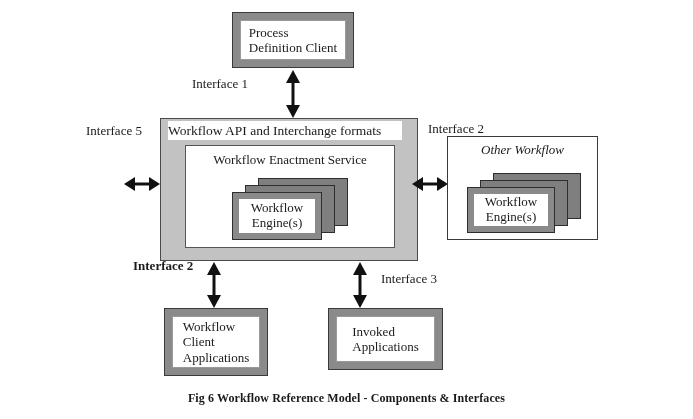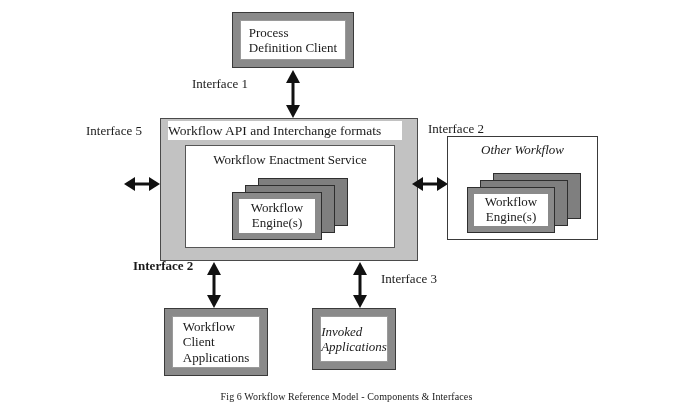--- a/index.html
+++ b/index.html
@@ -145,22 +145,22 @@
     position: absolute;
   }
 
   
   #caption {
     position: absolute;
     left: 0;
     top: 391px;
     width: 693px;
     text-align: center;
-    font-size: 10px;
-    font-weight: normal;
+    font-size: 12px;
+    font-weight: bold;
     letter-spacing: 0.1px;
   }
 </style>
 </head>
 <body>
 
 <div id="canvas">
 
   <div class="comp" style="left:232px; top:12px; width:122px; height:56px;">
     <div class="inner">
@@ -252,21 +252,21 @@
     </div>
   </div>
 
   <div class="iface-label" style="left:381px; top:271px;text-align:right;">Interface 3</div>
   <svg class="arrow" style="left:351px; top:262px;" width="18" height="46" viewBox="0 0 18 46">
     <line x1="9" y1="6" x2="9" y2="40" stroke="#111111" stroke-width="3"></line>
     <polygon points="9,0 2,13 16,13" fill="#111111"></polygon>
     <polygon points="9,46 2,33 16,33" fill="#111111"></polygon>
   </svg>
 
-  <div class="comp" style="left:312px; top:308px; width:84px; height:62px;font-style:italic;">
+  <div class="comp" style="left:328px; top:308px; width:115px; height:62px;">
     <div class="inner">
       <span>
         <span>Invoked</span><br>
         <span>Applications</span>
       </span>
     </div>
   </div>
 
   <div id="caption">Fig 6 Workflow Reference Model - Components &amp; Interfaces</div>
 

